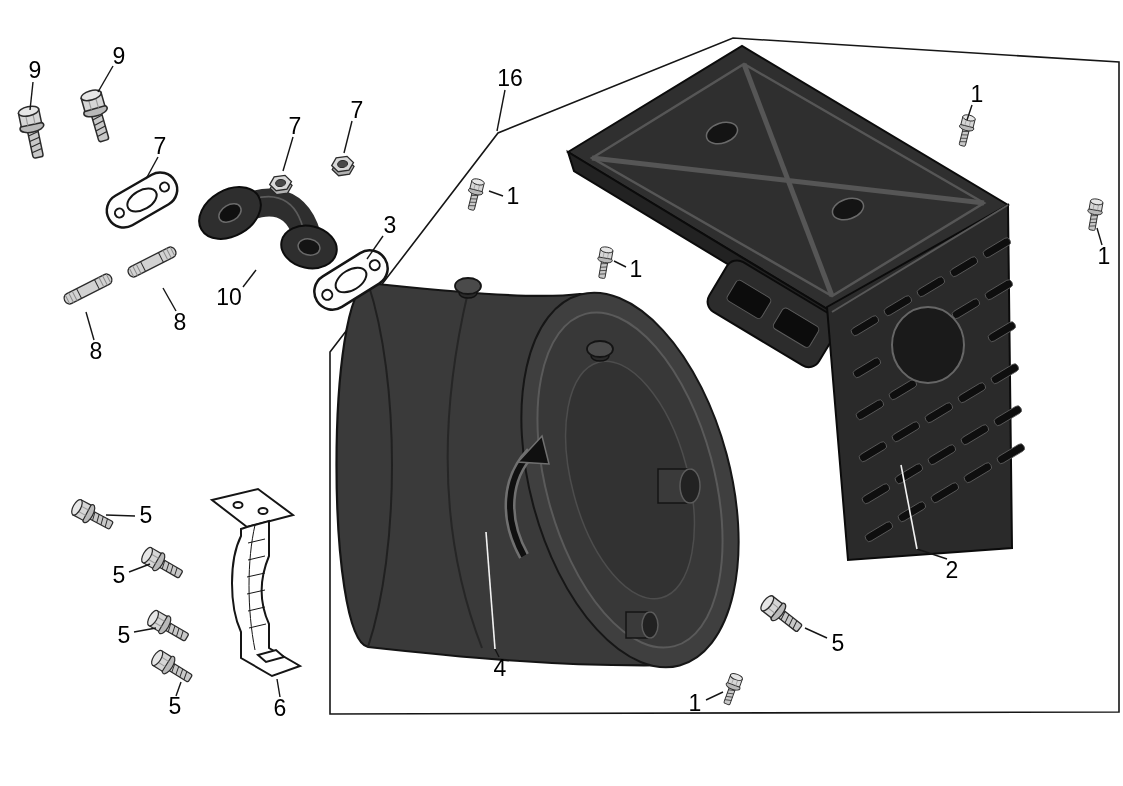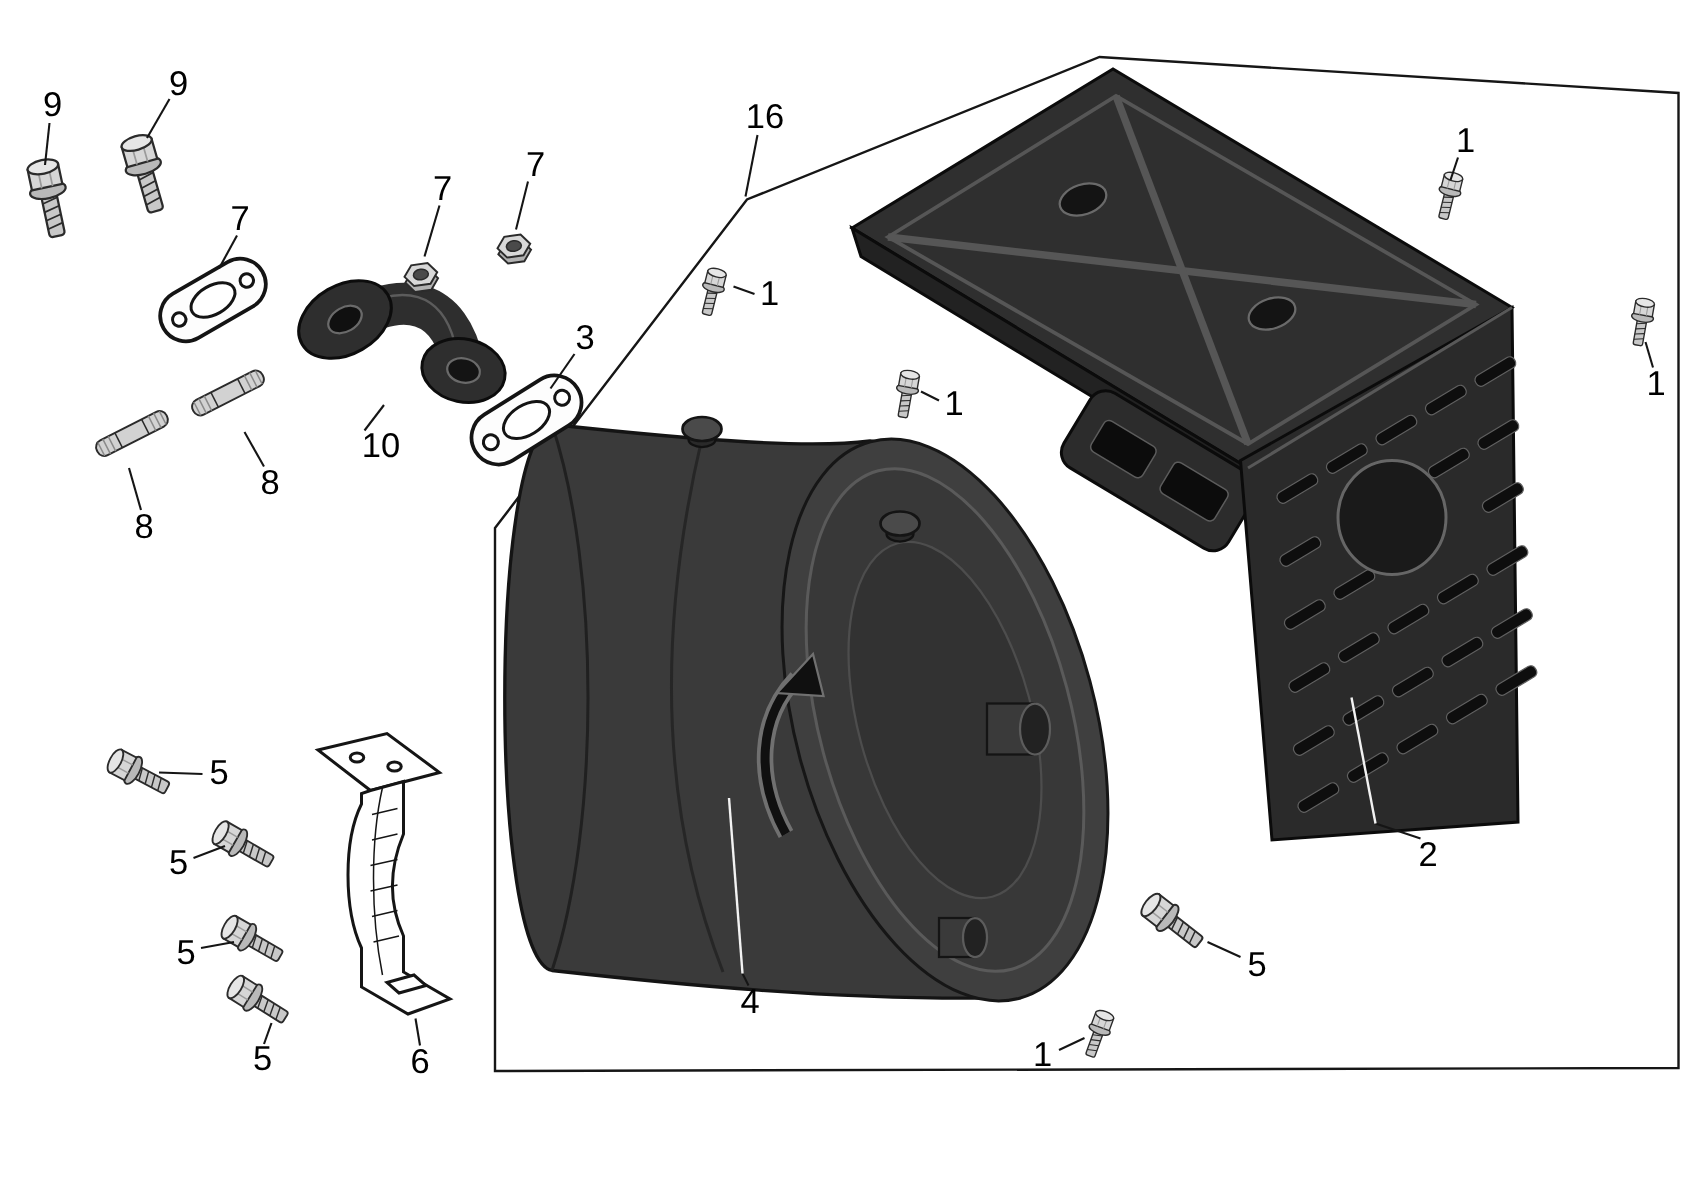--- a/index.html
+++ b/index.html
@@ -231,21 +231,21 @@
 <div class="callout" style="left:35px;top:70px">9</div>
 <div class="callout" style="left:119px;top:56px">9</div>
 <div class="callout" style="left:160px;top:146px">7</div>
 <div class="callout" style="left:295px;top:126px">7</div>
 <div class="callout" style="left:357px;top:110px">7</div>
 <div class="callout" style="left:510px;top:78px">16</div>
 <div class="callout" style="left:977px;top:94px">1</div>
 <div class="callout" style="left:513px;top:196px">1</div>
 <div class="callout" style="left:1104px;top:256px">1</div>
 <div class="callout" style="left:390px;top:225px">3</div>
-<div class="callout" style="left:254px;top:297px">10</div>
+<div class="callout" style="left:229px;top:297px">10</div>
 <div class="callout" style="left:96px;top:351px">8</div>
 <div class="callout" style="left:180px;top:322px">8</div>
 <div class="callout" style="left:636px;top:269px">1</div>
 <div class="callout" style="left:952px;top:570px">2</div>
 <div class="callout" style="left:838px;top:643px">5</div>
 <div class="callout" style="left:695px;top:703px">1</div>
 <div class="callout" style="left:500px;top:668px">4</div>
 <div class="callout" style="left:280px;top:708px">6</div>
 <div class="callout" style="left:146px;top:515px">5</div>
 <div class="callout" style="left:119px;top:575px">5</div>

